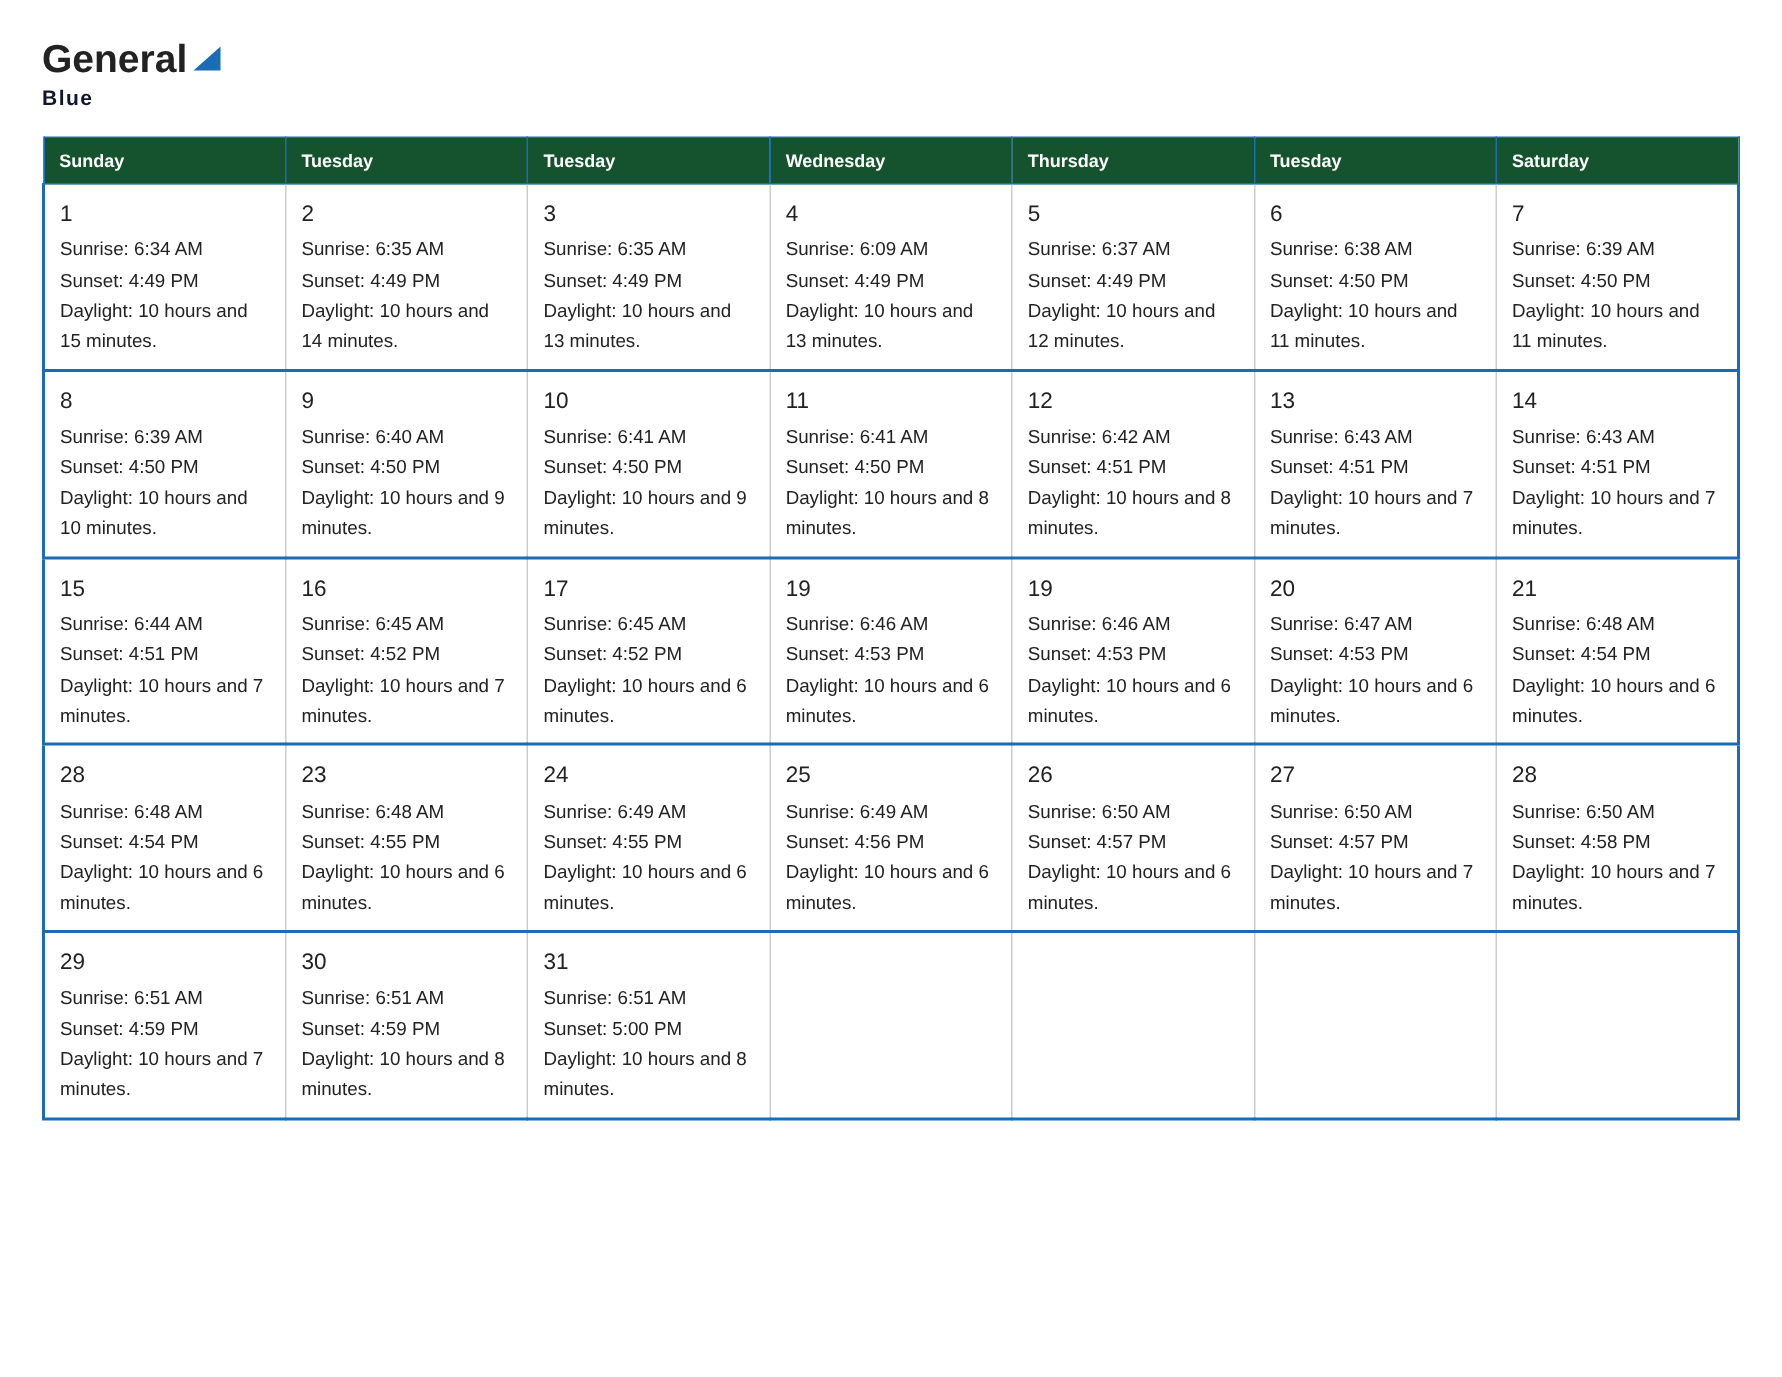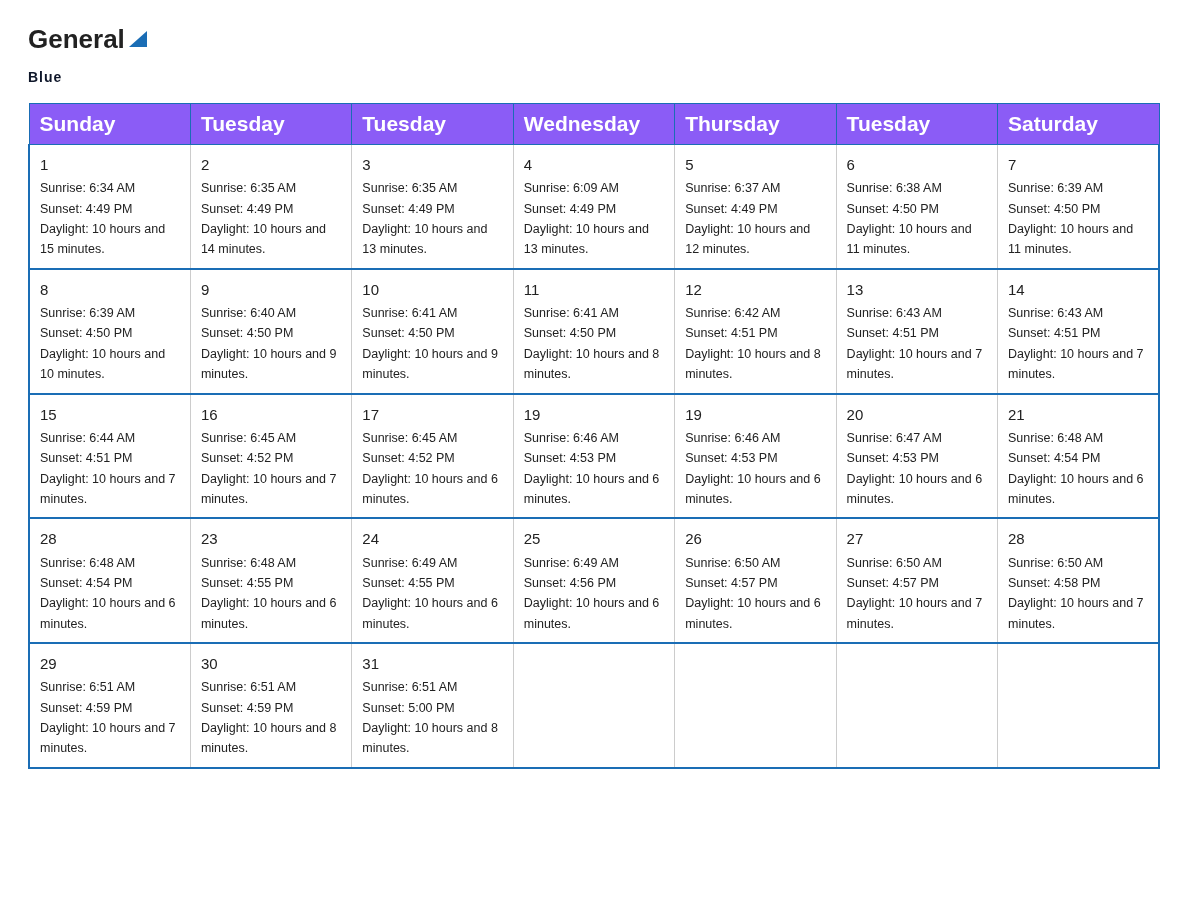--- a/index.html
+++ b/index.html
@@ -14,21 +14,20 @@
     .header-area {
       display: flex;
       justify-content: space-between;
       align-items: flex-start;
       margin-bottom: 18px;
     }
     .logo {
       display: flex;
       flex-direction: column;
       align-items: flex-start;
-      gap: 12px;
     }
     .logo-underline {
       color: #0f172a;
       font-size: 14px;
       font-weight: bold;
       letter-spacing: 1px;
       margin-top: 2px;
     }
     .title-area {
       text-align: right;
@@ -44,23 +43,23 @@
       font-weight: normal;
       color: #333;
       margin-top: 4px;
     }
     table {
       width: 100%;
       border-collapse: collapse;
       table-layout: fixed;
     }
     thead tr th {
-      background-color: #8b5cf6;
+      background-color: #14532d;
       color: #fff;
-      font-size: 21px;
+      font-size: 12px;
       font-weight: bold;
       padding: 8px 10px;
       text-align: left;
       border: 1px solid #1a6db5;
     }
     tbody tr {
       border-bottom: 2px solid #1a6db5;
     }
     tbody td {
       vertical-align: top;

